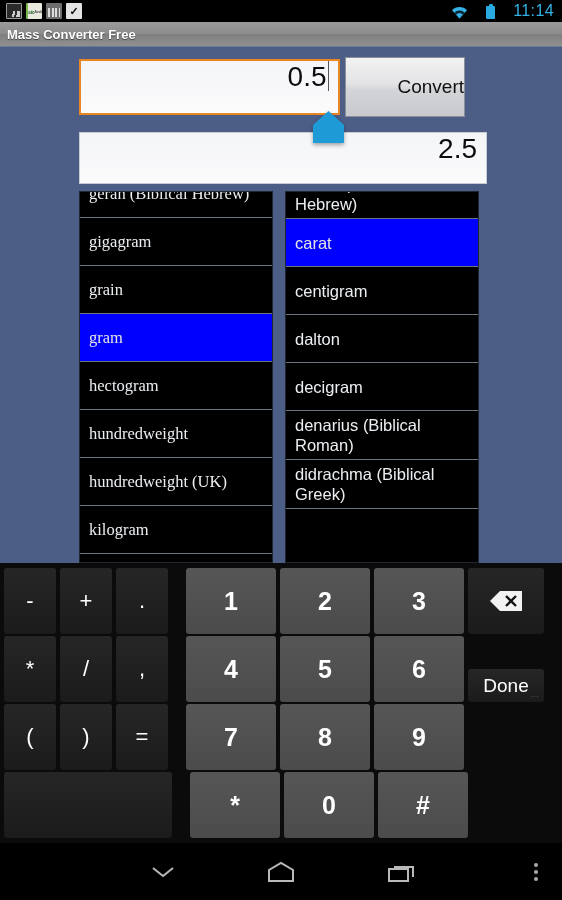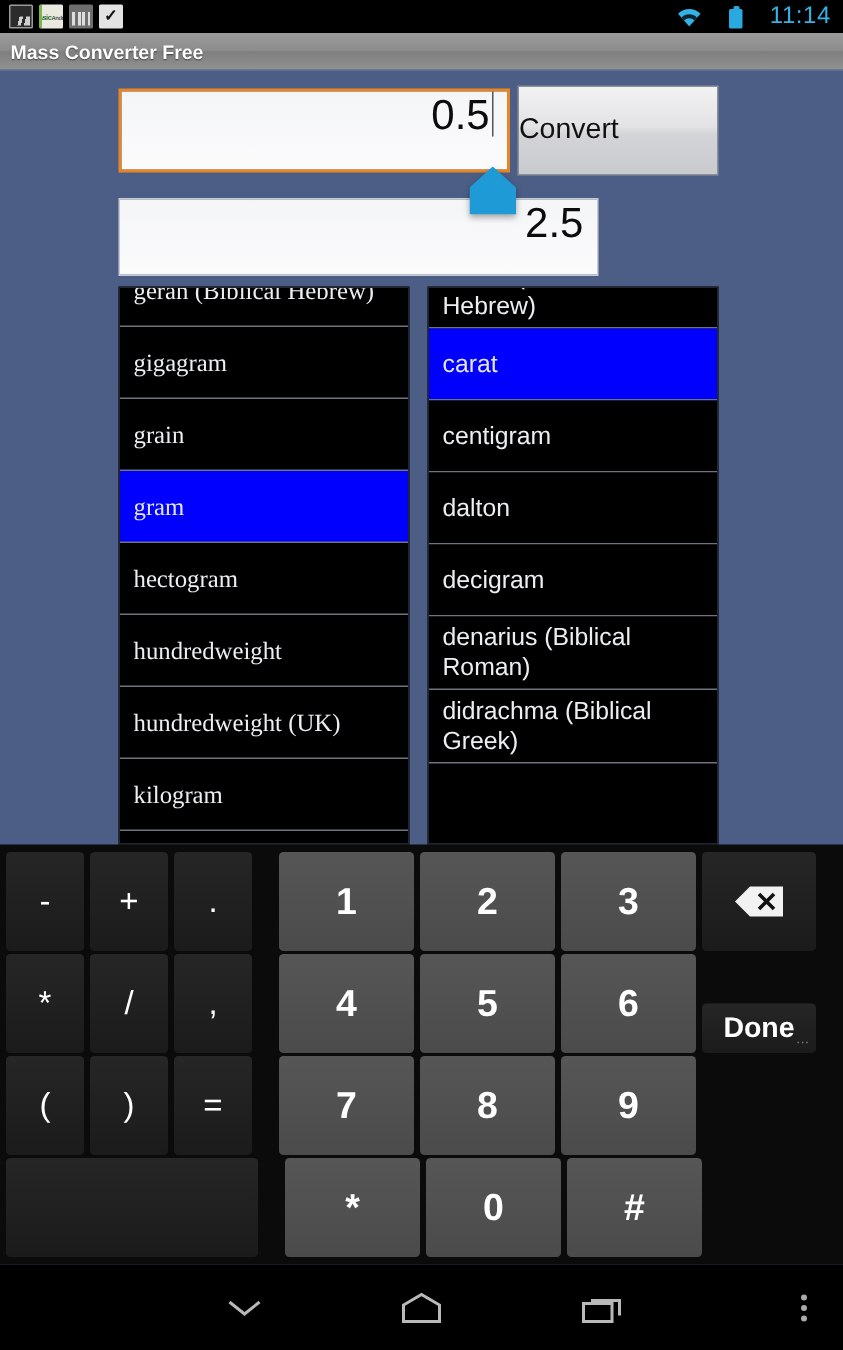--- a/index.html
+++ b/index.html
@@ -60,29 +60,29 @@
   }
 
   
   .field {
     position:absolute; background:linear-gradient(to bottom,#f4f5f7,#fbfbfc);
     display:flex; align-items:flex-start; justify-content:flex-end;
     font-size:28px; color:#0c0c0c; padding-right:9px;
   }
   #input-field  { left:79px; top:59px;  width:261px; height:56px;
                   border:2px solid #e88624; }
-  #output-field { left:79px; top:132px; width:320px; height:52px;
+  #output-field { left:79px; top:132px; width:408px; height:52px;
                   border:1px solid #c8ccd4; }
   .caret { display:inline-block; width:1.5px; height:30px; background:#555; margin-left:1px; }
 
   #convert-btn {
-    position:absolute; left:345px; top:57px; width:134px; height:60px;
+    position:absolute; left:345px; top:57px; width:120px; height:60px;
     background:linear-gradient(to bottom,#f2f2f3 0%,#e3e3e5 45%,#d3d4d7 55%,#c9cace 100%);
     border:1px solid #8b8f99; color:#111; font-size:19px;
-    display:flex; align-items:center; justify-content:flex-start; cursor:pointer;
+    display:flex; align-items:center; justify-content:flex-end; cursor:pointer;padding-left:40px;
   }
 
   .cursor-handle {
     position:absolute; left:313px; top:111px; width:31px; height:32px;
     filter:drop-shadow(0 2px 2px rgba(0,0,0,.35));
   }
 
   
   .list {
     position:absolute; top:191px; height:372px; background:#000;
@@ -109,21 +109,21 @@
     color:#fff; border-radius:3px; margin:1px 2px; cursor:pointer;
     font-size:23px; position:relative;
   }
   .k-fn   { background:linear-gradient(to bottom,#262626,#1b1b1b); width:52px; font-size:22px; }
   .k-num  { background:linear-gradient(to bottom,#565656,#4b4b4b); width:90px;
             font-size:25px; font-weight:bold; }
   .k-side { background:linear-gradient(to bottom,#262626,#1b1b1b); width:76px; }
   .k-space{ background:linear-gradient(to bottom,#262626,#1b1b1b); width:168px; }
   .k-gap  { width:76px; }
   .k-blank{ width:14px; }
-  .k-done { font-size:19px; font-weight:bold;margin-top:34px; }
+  .k-done { font-size:19px; font-weight:normal;margin-top:34px; }
   .k-done .dots {
     position:absolute; right:4px; bottom:3px; font-size:7px; color:#7a7a7a; letter-spacing:1px;
   }
   .bksp { width:34px; height:22px; position:relative; }
 
   
   .navbar {
     position:absolute; left:0; top:843px; width:562px; height:57px;
     background:#000; display:flex; align-items:center;
   }

